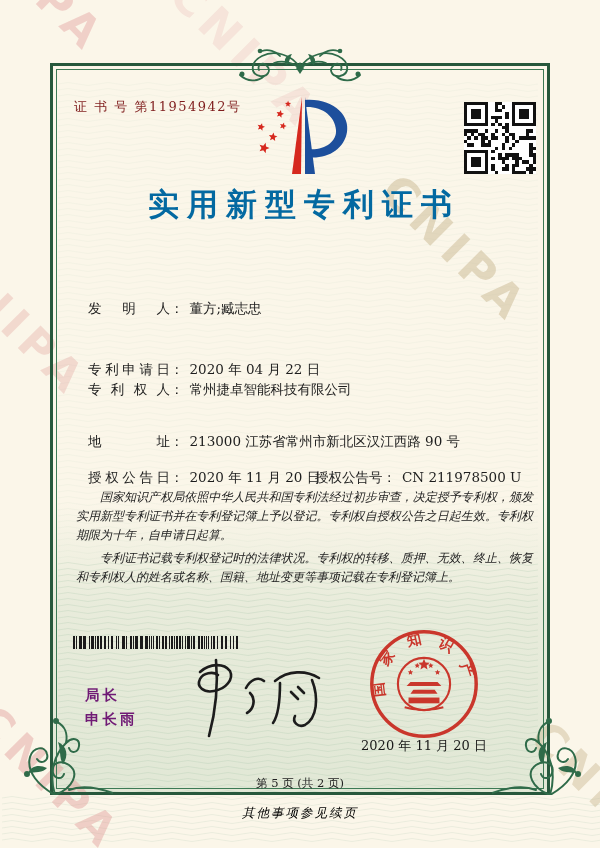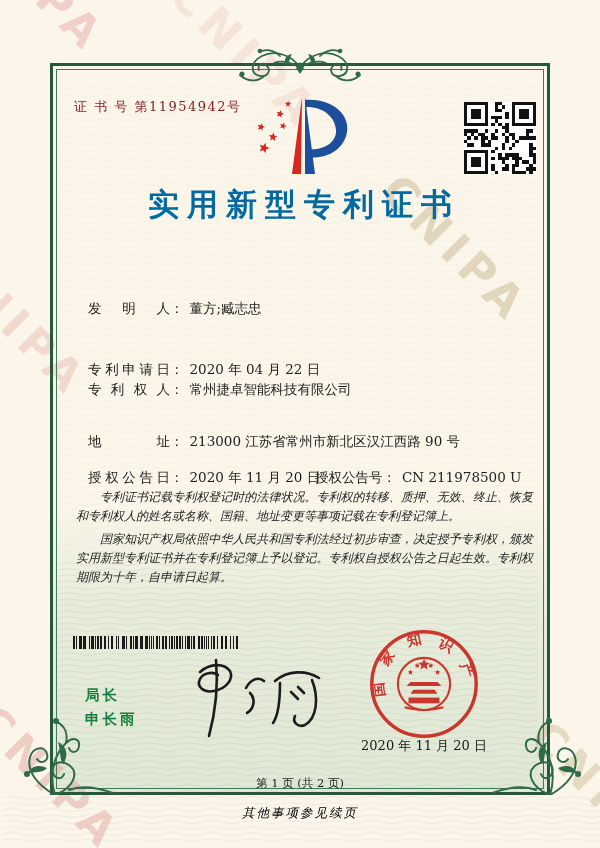--- a/index.html
+++ b/index.html
@@ -29,21 +29,21 @@
   .title{left:0;right:0;top:184px;text-align:center;font-size:31px;font-weight:bold;
          letter-spacing:8px;text-indent:8px;color:#0369a1;}
   .frow{left:88px;height:18px;font-size:13.5px;white-space:nowrap;color:#1d1d1d;}
   .flabel{display:inline-block;width:82px;text-align:justify;text-align-last:justify;vertical-align:top;}
   .colon{margin-right:6px;}
   .grant2{position:absolute;left:227px;top:0;white-space:nowrap;text-align:right;}
   .paras{left:76px;top:488px;width:457px;font-size:12px;line-height:19px;text-align:justify;
          font-style:italic;color:#222;}
   .paras p{margin:0 0 4px 0;text-indent:2em;}
   .signer{left:85px;font-family:"DejaVu Sans","Liberation Sans",sans-serif;font-weight:bold;
-          font-size:14.5px;letter-spacing:3px;color:#15803d;}
+          font-size:14.5px;letter-spacing:3px;color:#701a75;}
   .seal-date{left:360px;top:737px;width:128px;text-align:center;font-size:13px;color:#181818;white-space:nowrap;}
   .page-info{left:0;right:0;top:776px;text-align:center;font-size:11.5px;color:#222;}
   .note{left:0;right:0;top:805px;text-align:center;font-size:12.5px;font-style:italic;
         letter-spacing:2px;color:#000000;}
 </style>
 </head>
 <body>
 
 <div class="page">
 
@@ -380,22 +380,22 @@
     <span class="flabel">地址</span><span class="colon">：</span><span>213000 江苏省常州市新北区汉江西路 90 号</span>
   </div>
   <div class="abs frow" style="top:469px">
     <span class="flabel">授权公告日</span><span class="colon">：</span><span>2020 年 11 月 20 日</span>
     <span class="grant2">
       <span>授权公告号</span><span class="colon">：</span><span>CN 211978500 U</span>
     </span>
   </div>
 
   <div class="abs paras">
+    <p>国家知识产权局依照中华人民共和国专利法经过初步审查，决定授予专利权，颁发实用新型专利证书并在专利登记簿上予以登记。专利权自授权公告之日起生效。专利权期限为十年，自申请日起算。</p>
     <p>专利证书记载专利权登记时的法律状况。专利权的转移、质押、无效、终止、恢复和专利权人的姓名或名称、国籍、地址变更等事项记载在专利登记簿上。</p>
-    <p>国家知识产权局依照中华人民共和国专利法经过初步审查，决定授予专利权，颁发实用新型专利证书并在专利登记簿上予以登记。专利权自授权公告之日起生效。专利权期限为十年，自申请日起算。</p>
   </div>
 
   <svg id="barcode" class="abs" style="left:73px;top:636px" width="167" height="13" viewBox="0 0 167 13" preserveAspectRatio="none">
       <rect x="0" y="0" width="2" height="13" fill="#1a1a1a"></rect>
       <rect x="3" y="0" width="1" height="13" fill="#1a1a1a"></rect>
       <rect x="6" y="0" width="3" height="13" fill="#1a1a1a"></rect>
       <rect x="10" y="0" width="3" height="13" fill="#1a1a1a"></rect>
       <rect x="16" y="0" width="1" height="13" fill="#1a1a1a"></rect>
       <rect x="18" y="0" width="3" height="13" fill="#1a1a1a"></rect>
       <rect x="22" y="0" width="1" height="13" fill="#1a1a1a"></rect>
@@ -482,15 +482,15 @@
           </g>
         <path d="M42,62 L78,62 L74,58 L46,58 Z" fill="#c8281e" stroke="none"></path>
         <path d="M46,70 L74,70 L71,66 L49,66 Z" fill="#c8281e" stroke="none"></path>
         <path d="M44,74 H76 V80 H44 Z" fill="#c8281e" stroke="none"></path>
         <path d="M40,84 Q60,90 80,84" stroke-width="2"></path>
       </g>
     </g>
   </svg>
   <div class="abs seal-date">2020 年 11 月 20 日</div>
 
-  <div class="abs page-info">第 1 页 (共 2 页)</div>
+  <div class="abs page-info">第 5 页 (共 2 页)</div>
   <div class="abs note">其他事项参见续页</div>
 </div>
 
 </body></html>

